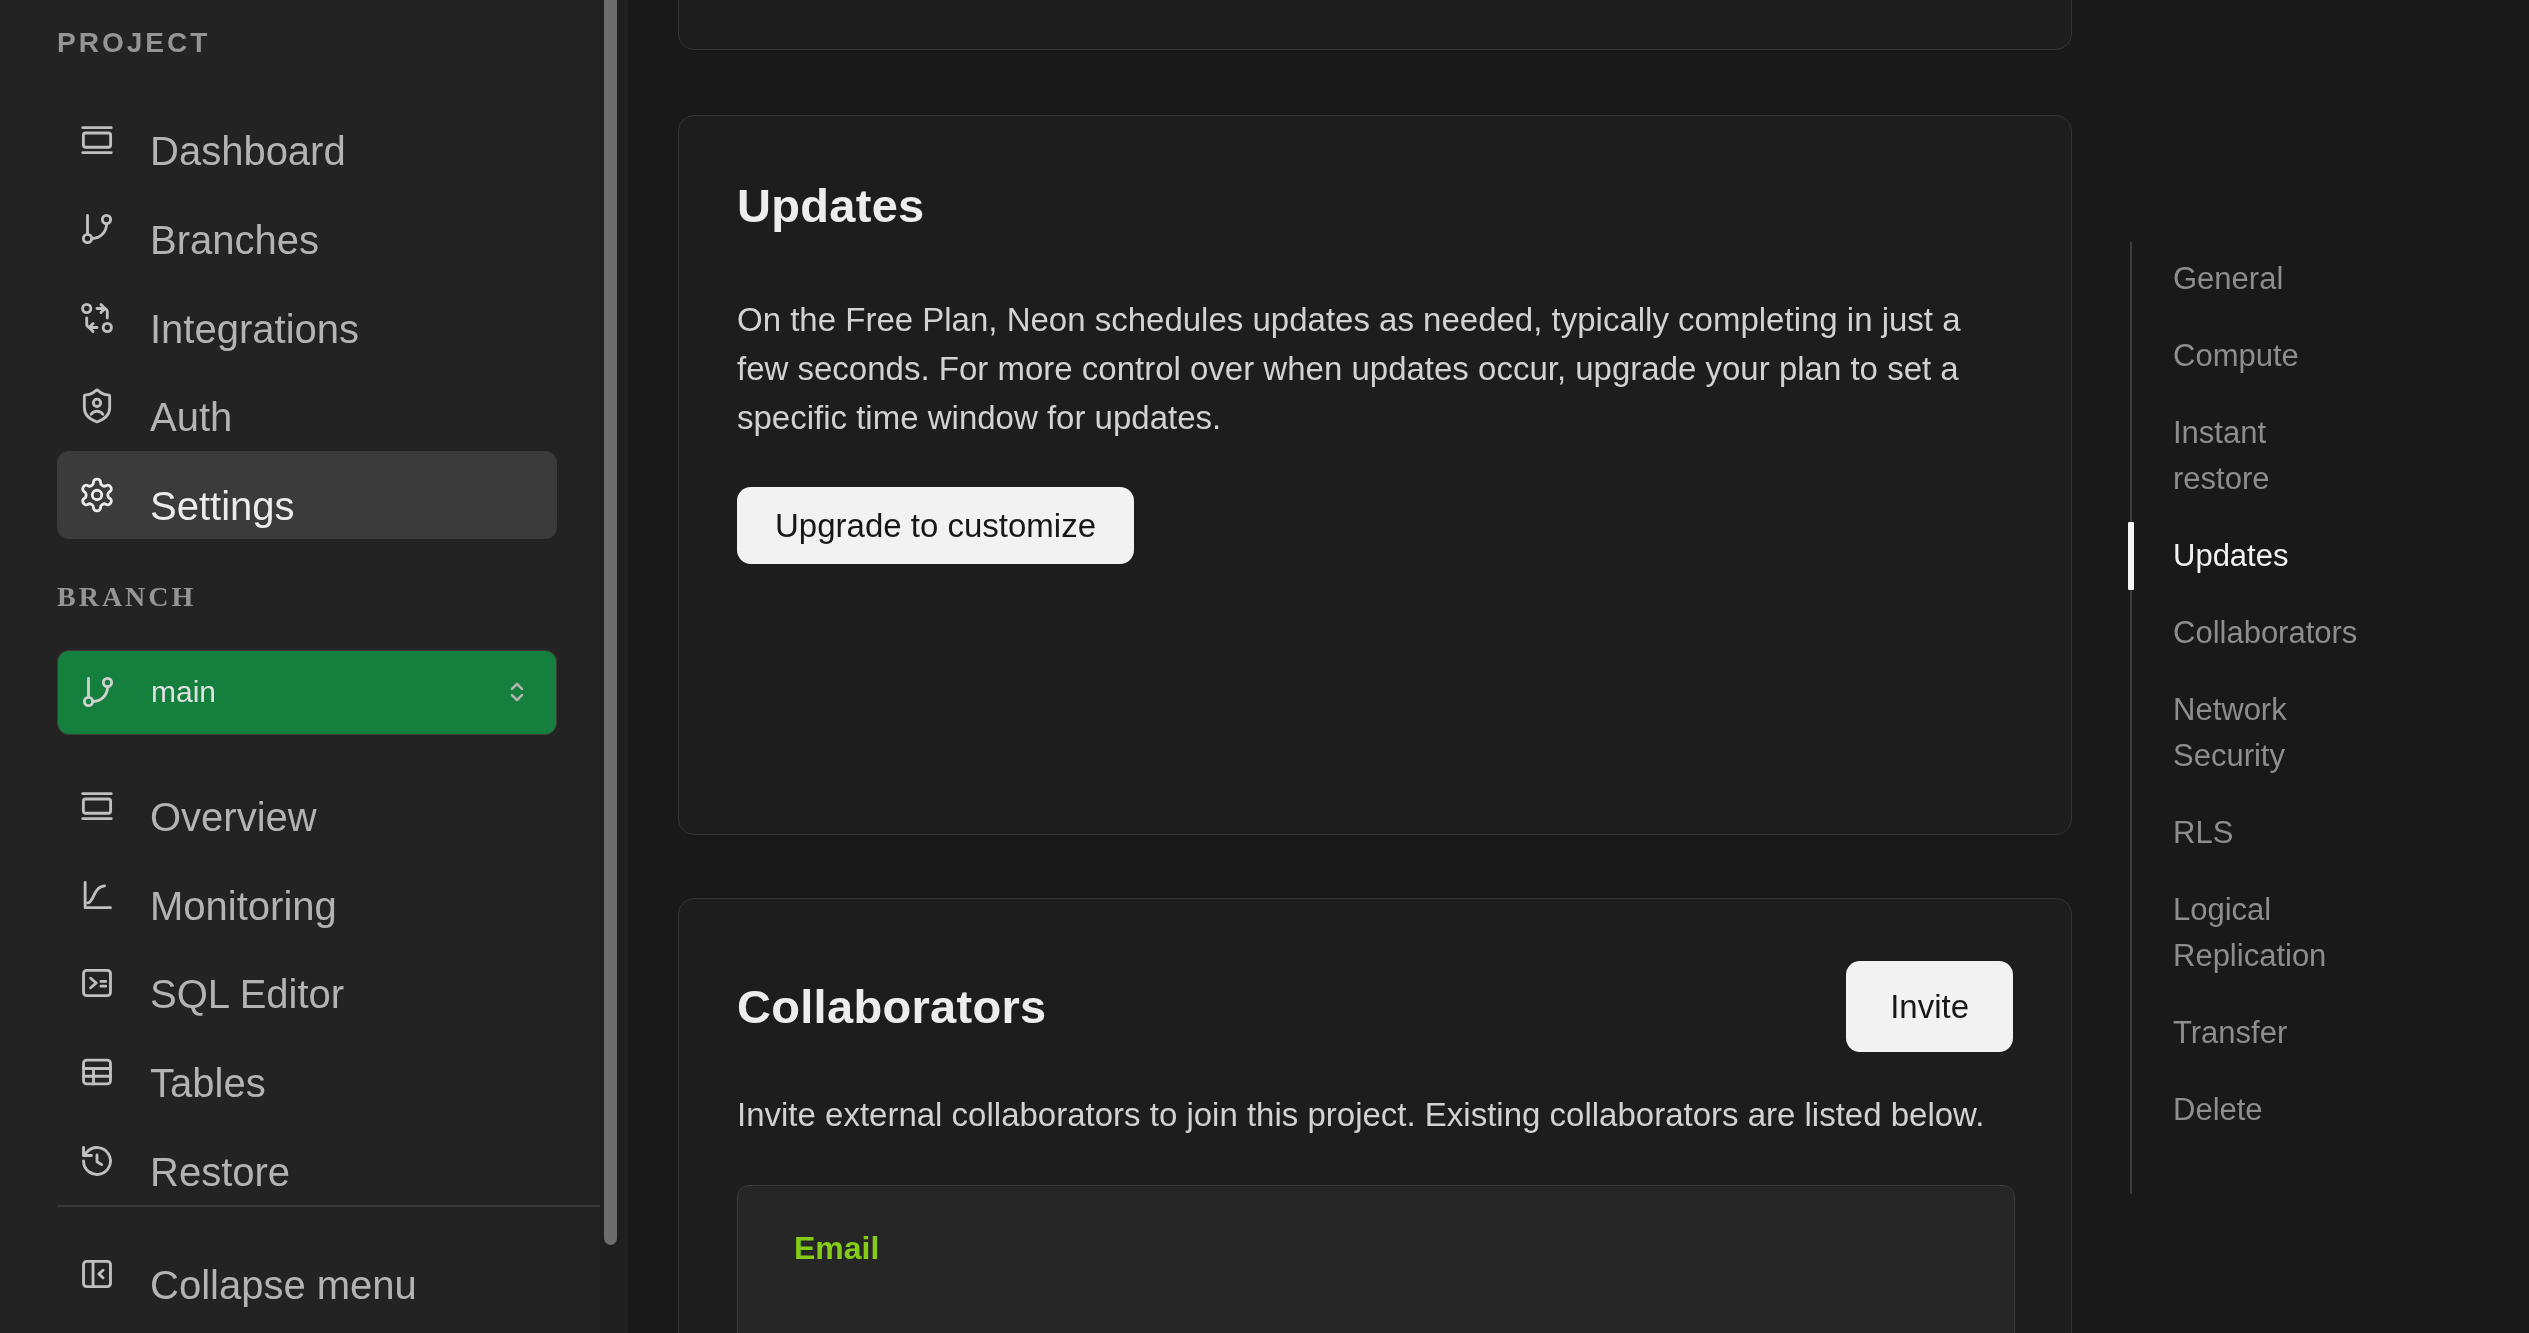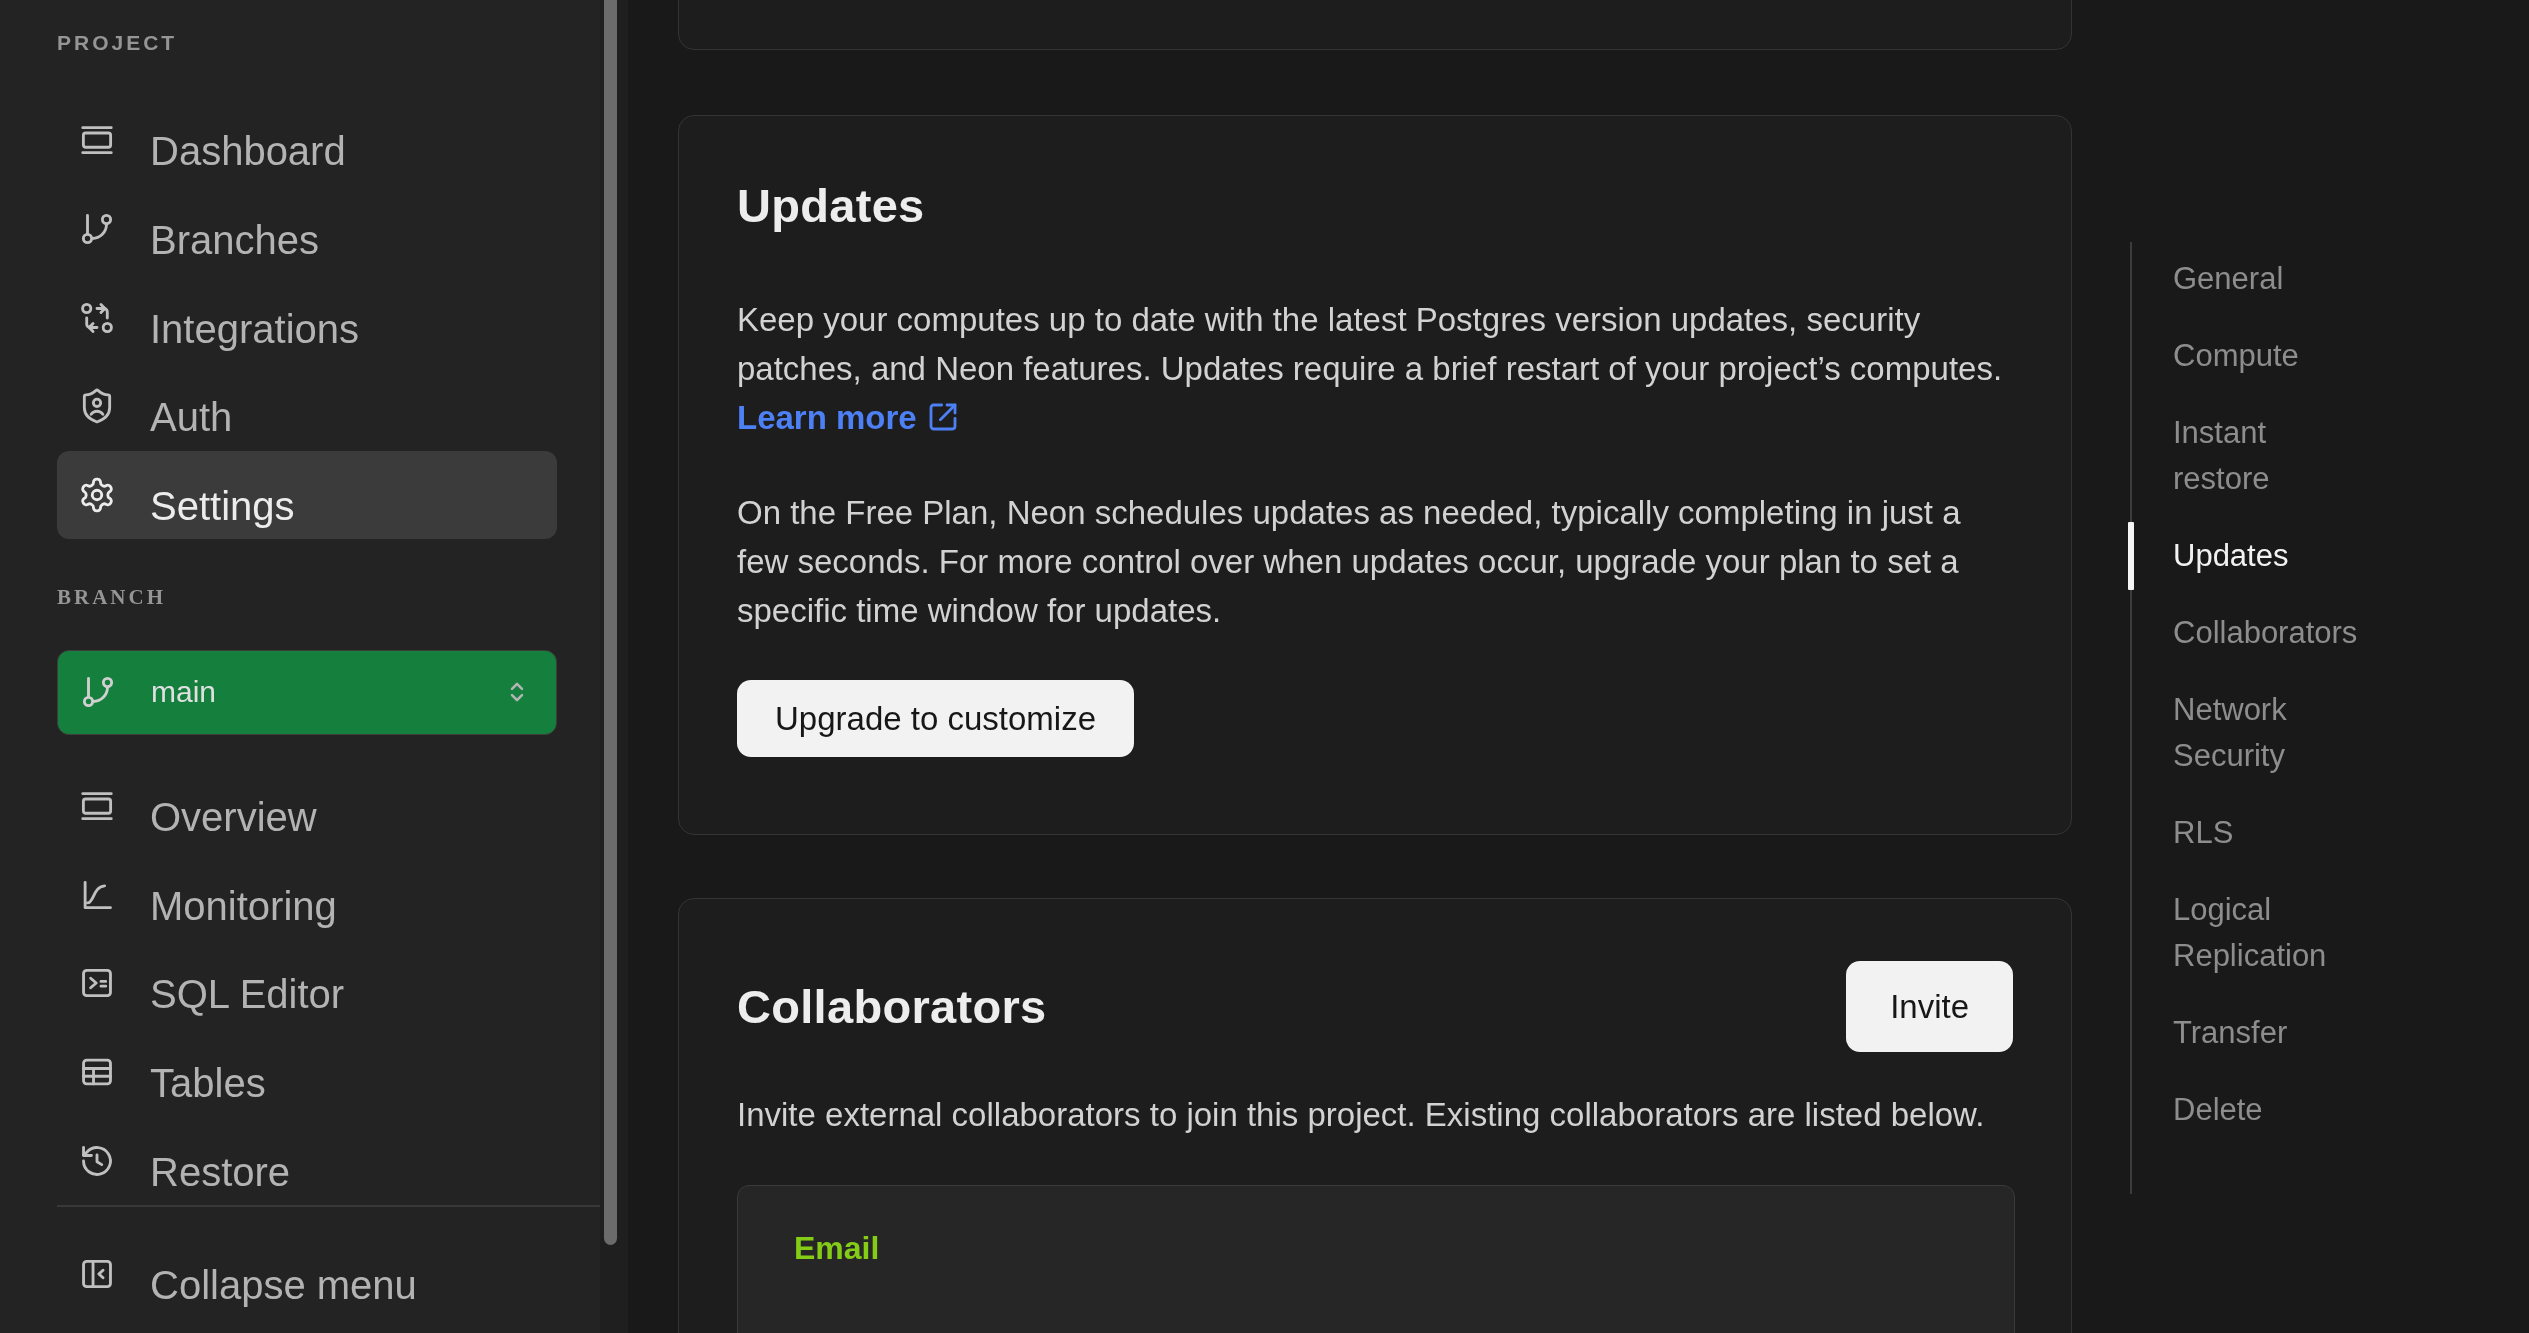--- a/index.html
+++ b/index.html
@@ -10,21 +10,21 @@
     position:relative;
   }
   .app { position:absolute; inset:0; display:flex; }
 
   
   .sidebar {
     width:600px; height:100%; background:#232323; flex:0 0 auto;
     padding:30px 0 0 57px; display:flex; flex-direction:column; position:relative;
   }
   .side-label {
-    font-size:21px; font-weight:700; letter-spacing:3px; color:#959595;
+    font-size:28px; font-weight:700; letter-spacing:3px; color:#959595;
     height:26px; line-height:26px; margin-bottom:40px;
   }
   .side-label.branch { margin-top:45px; margin-bottom:40px;font-family:Liberation Serif, serif; }
   .s-item {
     width:500px; height:90px; display:flex; align-items:center;
     border-radius:12px; color:#b3b3b3; cursor:pointer; padding:0 0 0 21px;
   }
   .s-item .icon { width:38px; height:38px; margin-right:34px; display:flex; align-items:center; justify-content:center; color:#c0c0c0; }
   .s-item .icon svg { width:38px; height:38px; }
   .s-label { font-size:40px;margin-top:23px; }
@@ -281,25 +281,20 @@
   </aside>
 
   <div class="side-scrollbar-track"></div>
   <div class="side-scrollbar"></div>
 
   <main>
     <div class="card card-partial"></div>
 
     <section class="card card-updates">
       <h2 class="card-title">Updates</h2>
-      <p class="para"><span>Keep your computes up to date with the latest Postgres version updates, security patches, and Neon features. Updates require a brief restart of your project’s computes.</span>
-        <a class="learn"><span>Learn more</span><svg viewBox="0 0 24 24">
-              <use href="#i-external"></use>
-            </svg></a>
-      </p>
       <p class="para">On the Free Plan, Neon schedules updates as needed, typically completing in just a few seconds. For more control over when updates occur, upgrade your plan to set a specific time window for updates.</p>
       <button class="btn btn-upgrade">Upgrade to customize</button>
     </section>
 
     <section class="card card-collab">
       <div class="collab-head">
         <h2 class="card-title">Collaborators</h2>
         <button class="btn btn-invite">Invite</button>
       </div>
       <p class="para">Invite external collaborators to join this project. Existing collaborators are listed below.</p>

